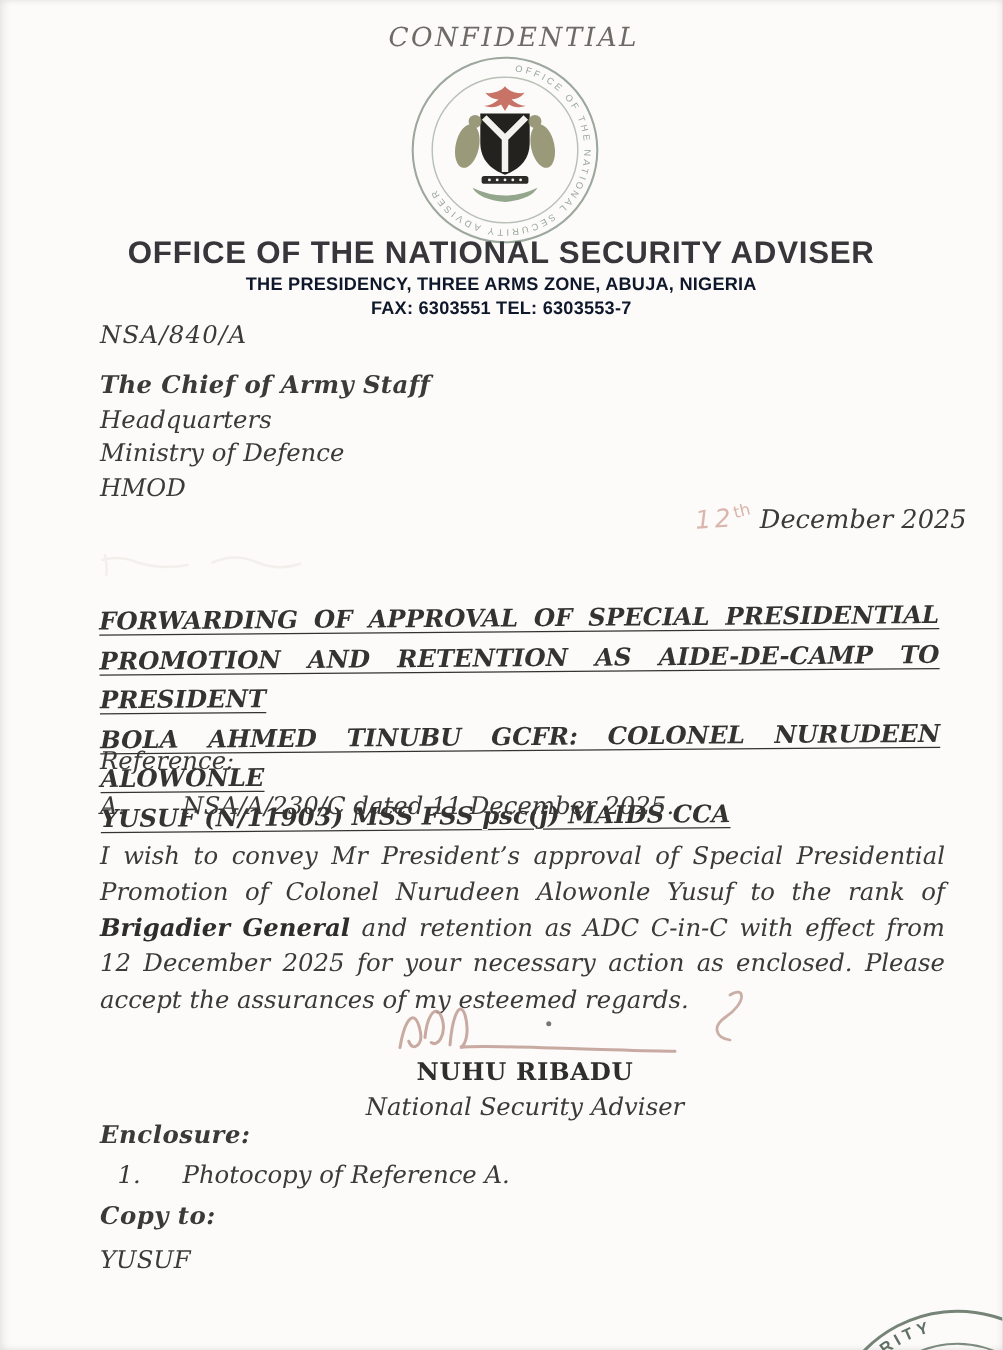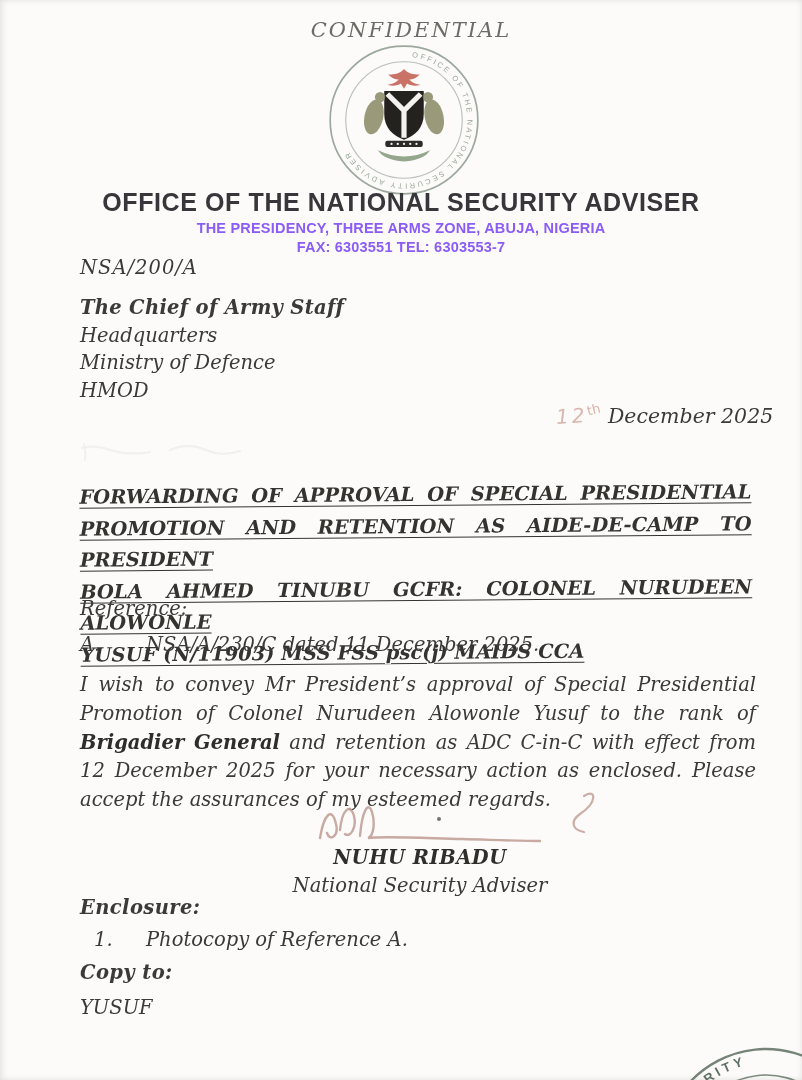--- a/index.html
+++ b/index.html
@@ -13,21 +13,21 @@
     position:absolute;top:18px;left:0;width:100%;text-align:center;
     font-style:italic;font-size:21px;letter-spacing:2px;color:#6e6a66;
     padding-left:20px;box-sizing:border-box;
   }
   .seal-top{position:absolute;left:326px;top:42px;width:156px;height:156px;}
   .letterhead{
     position:absolute;top:188px;left:0;width:100%;text-align:center;
     font-family:"Liberation Sans",sans-serif;color:#3e3d40;
   }
   .office-name{font-size:25px;font-weight:bold;letter-spacing:.6px;color:#37363a;}
-  .lh-sub{font-size:14.5px;font-weight:bold;letter-spacing:.2px;margin-top:3px;color:#8b5cf6;text-align:center;}
+  .lh-sub{font-size:14.5px;font-weight:bold;letter-spacing:.2px;margin-top:3px;color:#0f172a;text-align:center;}
   .ref-number{position:absolute;left:80px;top:256px;font-style:italic;font-size:19.5px;letter-spacing:1px;}
   .recipient{position:absolute;left:80px;top:294px;font-size:19.5px;font-style:italic;line-height:27.6px;}
   .recipient .addressee{font-weight:bold;letter-spacing:.3px;}
   .date-row{position:absolute;left:556px;top:402px;white-space:nowrap;}
   .hand-day{
     display:inline-block;font-family:"DejaVu Sans",sans-serif;font-style:italic;
     color:#d4aba1;font-size:20px;letter-spacing:3px;transform:rotate(-4deg);
     opacity:.85;
   }
   .hand-suffix{
@@ -49,21 +49,21 @@
   .ref-label{position:absolute;left:80px;top:597px;font-style:italic;font-size:19.5px;}
   .ref-item{position:absolute;left:80px;top:633px;font-style:italic;font-size:19.5px;display:flex;}
   .ref-item .item-letter{width:66px;}
   .body-par{
     position:absolute;left:80px;top:671px;width:676px;
     font-style:italic;font-size:19.5px;line-height:28.8px;text-align:justify;color:#3b3a38;
   }
   .body-par b{font-style:italic;color:#2e2d2a;}
   .signature{position:absolute;left:312px;top:786px;}
   .signatory{position:absolute;left:240px;top:846px;width:360px;text-align:center;}
-  .signatory .sig-name{font-weight:bold;font-style:italic;font-size:19.5px;letter-spacing:.5px;color:#2f2e2b;}
+  .signatory .sig-name{font-weight:bold;font-size:19.5px;letter-spacing:.5px;color:#2f2e2b;}
   .signatory .sig-title{font-style:italic;font-size:19.5px;margin-top:5px;}
   .enclosure-label{position:absolute;left:80px;top:896px;font-weight:bold;font-style:italic;font-size:19.5px;letter-spacing:.4px;}
   .enclosure-item{position:absolute;left:94px;top:928px;font-style:italic;font-size:19.5px;display:flex;}
   .enclosure-item .item-num{width:52px;}
   .copy-label{position:absolute;left:80px;top:961px;font-weight:bold;font-style:italic;font-size:19.5px;letter-spacing:.4px;}
   .copy-line1{position:absolute;left:80px;top:996px;font-style:italic;font-size:19.5px;}
   .copy-line2{position:absolute;left:80px;top:1024px;font-style:italic;font-size:19.5px;}
   .stamp-bottom{position:absolute;left:646px;top:1033px;width:240px;height:240px;transform:rotate(-6deg);}
   .speck{position:absolute;left:437px;top:817px;width:4px;height:4px;border-radius:50%;background:#55524e;opacity:.8;}
 </style>
@@ -108,21 +108,21 @@
     </g>
     <path fill="#5c7a52" opacity=".65" d="M50 104 q25 12 50 0 q-5 9 -25 11 q-20 -2 -25 -11 z"></path>
   </svg>
 
   <div class="letterhead">
     <div class="office-name">OFFICE OF THE NATIONAL SECURITY ADVISER</div>
     <div class="lh-sub">THE PRESIDENCY, THREE ARMS ZONE, ABUJA, NIGERIA</div>
     <div class="lh-sub">FAX: 6303551 TEL: 6303553-7</div>
   </div>
 
-  <div class="ref-number">NSA/200/A</div>
+  <div class="ref-number">NSA/840/A</div>
 
   <div class="recipient">
     <div class="addressee">The Chief of Army Staff</div>
     <div>Headquarters</div>
     <div>Ministry of Defence</div>
     <div>HMOD</div>
   </div>
 
   <div class="date-row">
     <span class="hand-day">12</span><span class="hand-suffix">th</span>

